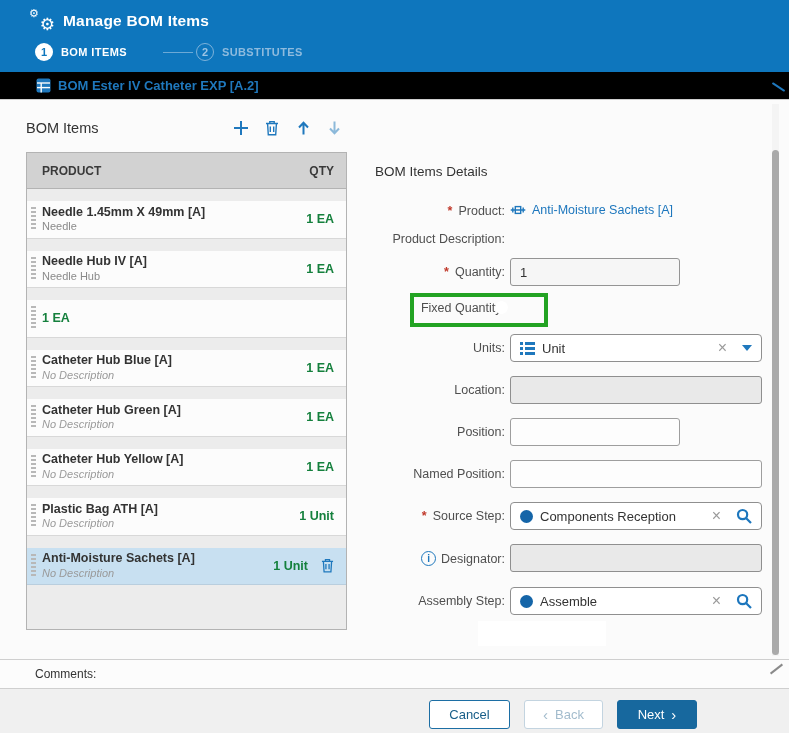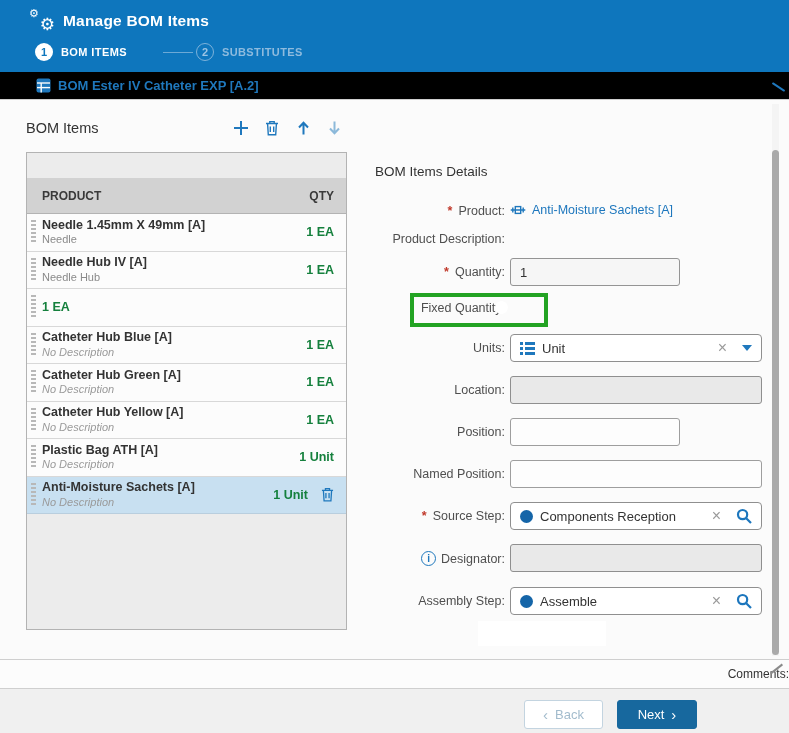--- a/index.html
+++ b/index.html
@@ -34,25 +34,25 @@
   
   .left-panel { position:absolute; left:26px; top:100px; width:321px; height:534px; }
   .panel-head { position:absolute; left:0; top:14px; width:321px; height:28px; display:flex; align-items:center; }
   .panel-title { font-size:14.5px; color:#333; }
   .toolbar { margin-left:auto; display:flex; align-items:center; gap:13px; padding-right:4px; }
   .tool-btn { width:18px; height:18px; display:flex; align-items:center; justify-content:center; cursor:pointer; }
 
   .btable { position:absolute; left:0; top:52px; width:321px; height:478px; border:1px solid #b3b3b3;
             display:flex; flex-direction:column; background:#ececec; }
   .thead { height:36px; background:#d2d2d2; display:flex; align-items:center; flex:none;
-           border-bottom:1px solid #b3b3b3; font-size:12px; font-weight:bold; color:#3a3a3a;margin-top:25px; }
+           border-bottom:1px solid #b3b3b3; font-size:12px; font-weight:bold; color:#3a3a3a; }
   .thead .col-product { padding-left:15px; }
   .thead .col-qty { margin-left:auto; padding-right:12px; }
   .trow { height:37.5px; background:#fcfcfc; display:flex; align-items:center; flex:none;
-          border-bottom:1px solid #d8d8d8; padding:0 12px 0 4px; cursor:pointer; }
+          border-bottom:1px solid #d8d8d8; padding:0 12px 0 4px; cursor:pointer;margin-top:12px; }
   .trow.selected { background:#c8e0f1; border-bottom:1px solid #b9cede; }
   .drag { width:5px; height:24px; margin-right:6px; flex:none;
           background:repeating-linear-gradient(to bottom,#b8b8b8 0 2px,transparent 2px 4px); }
   .cell-main { display:flex; flex-direction:column; justify-content:center; line-height:1.25; flex:1; min-width:0; }
   .pname { font-size:12.5px; font-weight:bold; color:#333; white-space:nowrap; }
   .pdesc { font-size:11px; color:#8a8a8a; white-space:nowrap; }
   .pdesc.empty { font-style:italic; color:#9a9a9a; }
   .qty { font-size:12.5px; font-weight:bold; color:#15803d; white-space:nowrap; }
   .row-trash { width:26px; flex:none; display:flex; justify-content:flex-end; cursor:pointer; }
   .tfill { flex:1; background:#ececec; }
@@ -88,21 +88,21 @@
                border:4px solid #23a323; z-index:50; pointer-events:none; }
   .white-artifact { position:absolute; left:478px; top:621px; width:128px; height:25px; background:#fff; z-index:10; }
 
   
   .vtrack { position:absolute; left:772px; top:104px; width:7px; height:552px; background:#f4f4f4; }
   .vthumb { position:absolute; left:772px; top:150px; width:7px; height:505px; background:#aaa; border-radius:4px; }
 
   
   .comments-bar { position:absolute; left:0; top:659px; width:789px; height:30px; background:#fcfcfc;
                   border-top:1px solid #cfcfcf; border-bottom:1px solid #cfcfcf;
-                  display:flex; align-items:center; padding-left:35px;justify-content:flex-end; }
+                  display:flex; align-items:center; padding-left:35px; }
   .comments-label { font-size:12px; color:#333; }
   .grip { position:absolute; right:5px; top:8px; width:15px; height:2px; background:#8a8a8a;
           transform:rotate(-38deg); }
   .footer { position:absolute; left:0; top:689px; width:789px; height:44px; background:#f0f0f0;
             display:flex; justify-content:flex-end; align-items:flex-start; padding:11px 92px 0 0; gap:14px; }
   .btn { height:29px; border-radius:3px; font-family:"Liberation Sans",sans-serif; font-size:13px;
          display:flex; align-items:center; justify-content:center; cursor:pointer; gap:7px; }
   .btn-cancel { width:81px; background:#fff; border:1.5px solid #1c6ea4; color:#185e88; }
   .btn-back { width:79px; background:#fff; border:1px solid #c3d4e0; color:#a3bccd; }
   .btn-next { width:80px; background:#17689e; border:1px solid #17689e; color:#ffffff; }
@@ -388,20 +388,23 @@
   <div class="white-artifact"></div>
   <div class="vtrack"></div>
   <div class="vthumb"></div>
 
   <div class="comments-bar">
     <span class="comments-label">Comments:</span>
     <span class="grip"></span>
   </div>
 
   <div class="footer">
+    <div class="btn btn-cancel">
+      <span>Cancel</span>
+    </div>
     <div class="btn btn-back">
       <span class="chev">‹</span>
       <span>Back</span>
     </div>
     <div class="btn btn-next">
       <span>Next</span>
       <span class="chev">›</span>
     </div>
   </div>
 

